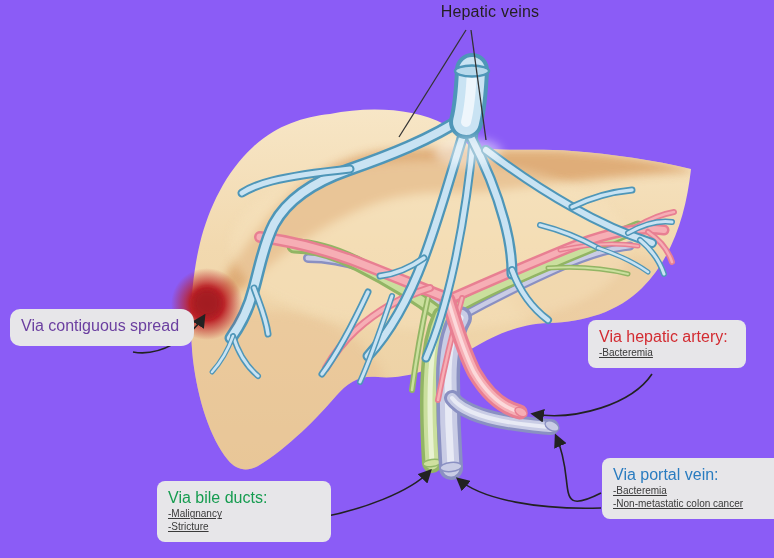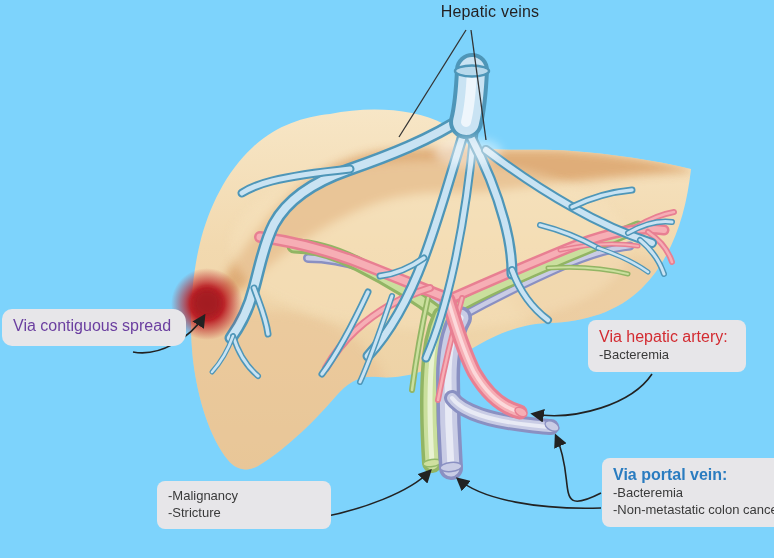--- a/index.html
+++ b/index.html
@@ -1,31 +1,31 @@
 <!DOCTYPE html>
 <html><head>
 <meta charset="utf-8">
 <style>
   html,body{margin:0;padding:0;background:#fff;}
   .stage{
-    position:relative;width:774px;height:558px;overflow:hidden;background:#7dd3fc;
+    position:relative;width:774px;height:558px;overflow:hidden;background:#8b5cf6;
     font-family:"Liberation Sans", sans-serif;
   }
   .stage svg{position:absolute;left:0;top:0;}
   .fig-title{
     position:absolute;left:415px;top:3px;width:150px;text-align:center;
     font-size:16px;color:#231f20;letter-spacing:.2px;
   }
   .box{
     position:absolute;background:#e7e6e9;border-radius:8px;
     padding:7px 11px 8px 11px;line-height:1.28;
   }
   .box .heading{font-size:16px;font-weight:400;}
-  .box .item{font-size:13px;color:#3a3a3a;white-space:nowrap;}
-  .box-contiguous{left:2px;top:309px;width:162px;height:22px;border-radius:0 13px 13px 0;
+  .box .item{font-size:10px;color:#3a3a3a;white-space:nowrap;text-decoration:underline;}
+  .box-contiguous{left:10px;top:309px;width:162px;height:22px;border-radius:0 13px 13px 0;
     border-top-left-radius:10px;border-bottom-left-radius:10px;}
   .box-artery{left:588px;top:320px;width:136px;}
   .box-bile{left:157px;top:481px;width:152px;}
   .box-portal{left:602px;top:458px;width:158px;}
   
   .oB{stroke:#4e96b8;fill:none;stroke-linecap:round}
   .iB{stroke:#c9e3f3;fill:none;stroke-linecap:round}
   .hB{stroke:#eef6fc;fill:none;stroke-linecap:round}
   .oG{stroke:#92b564;fill:none;stroke-linecap:round}
   .iG{stroke:#cadf9d;fill:none;stroke-linecap:round}
@@ -243,23 +243,24 @@
 <div class="box box-contiguous">
   <span class="heading" style="color: rgb(107, 63, 160);">Via contiguous spread</span>
 </div>
 
 <div class="box box-artery">
   <div class="heading" style="color: rgb(211, 43, 49);">Via hepatic artery:</div>
   <div class="item">-Bacteremia</div>
 </div>
 
 <div class="box box-bile">
+  <div class="heading" style="color: rgb(22, 156, 80);">Via bile ducts:</div>
   <div class="item">-Malignancy</div>
   <div class="item">-Stricture</div>
 </div>
 
 <div class="box box-portal">
-  <div class="heading" style="color: rgb(42, 124, 192); font-weight: bold;">Via portal vein:</div>
+  <div class="heading" style="color: rgb(42, 124, 192);">Via portal vein:</div>
   <div class="item">-Bacteremia</div>
   <div class="item">-Non-metastatic colon cancer</div>
 </div>
 
 </div>
 
 </body></html>

